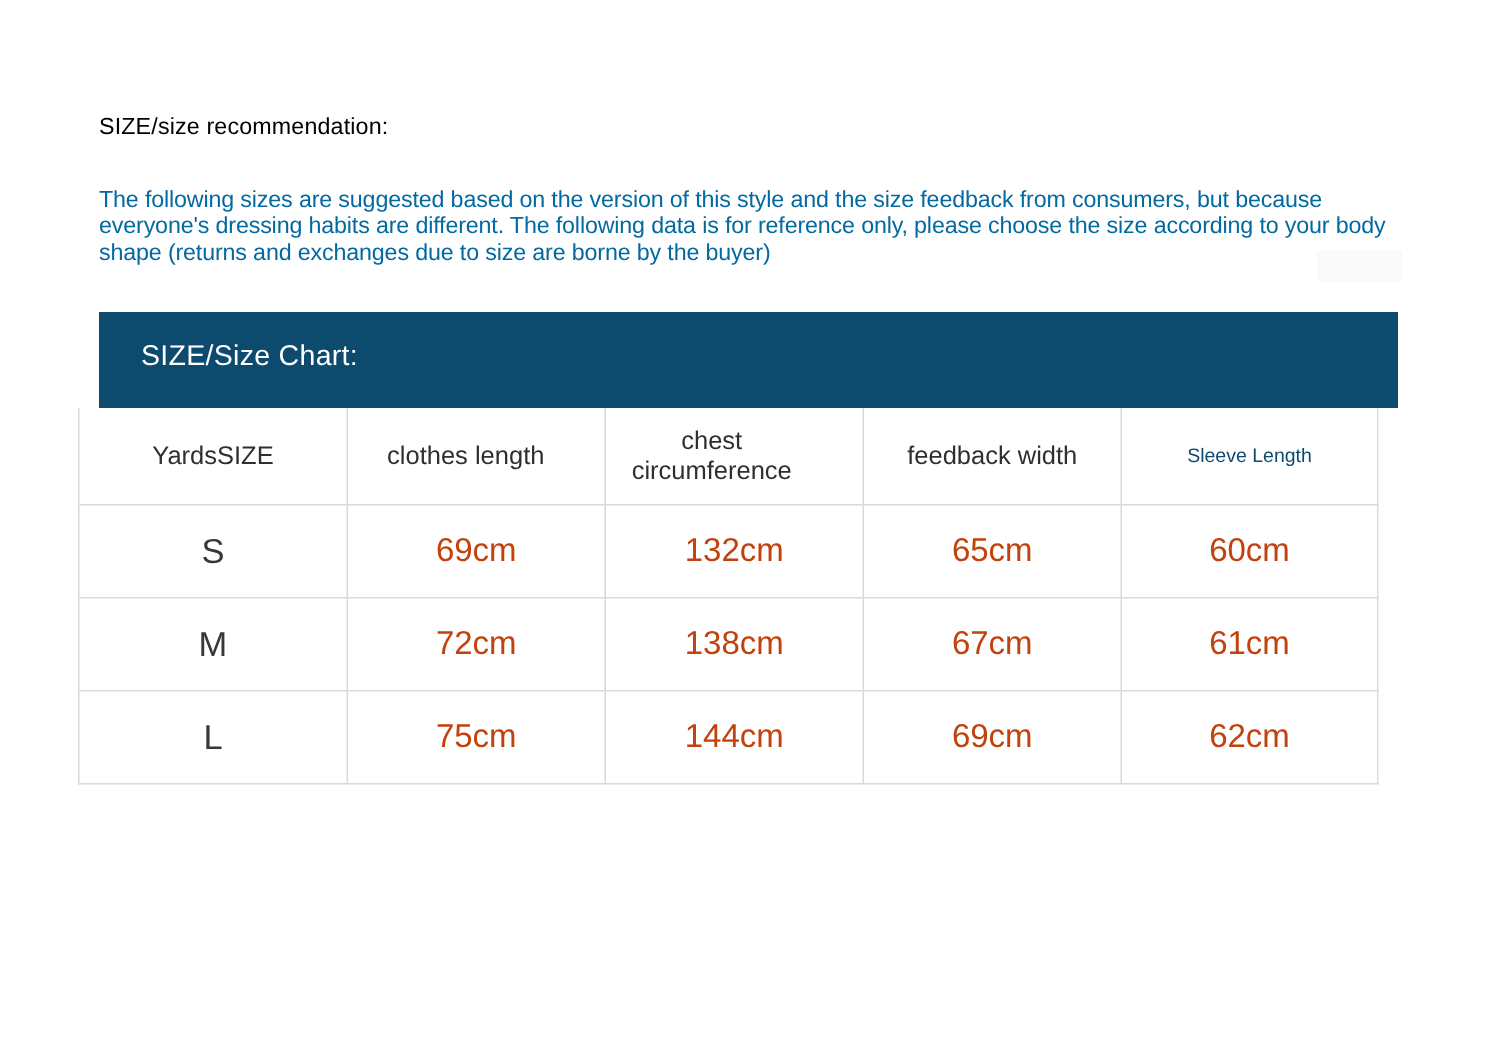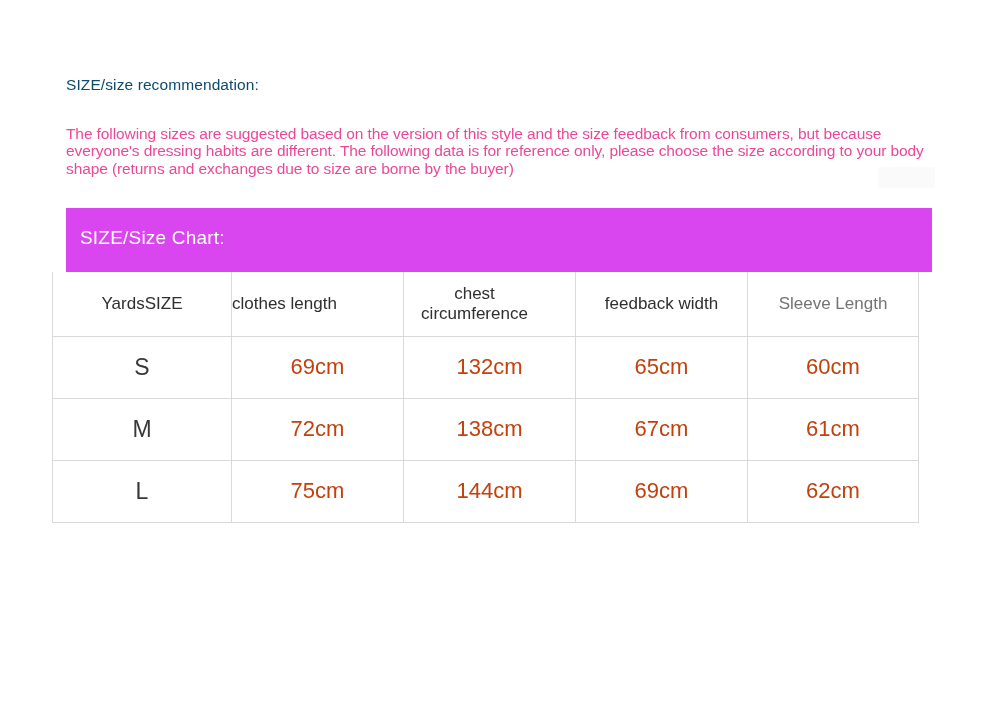--- a/index.html
+++ b/index.html
@@ -13,53 +13,53 @@
     width: 1000px;
     height: 708px;
     background: #ffffff;
     overflow: hidden;
   }
   .heading {
     position: absolute;
     left: 66px;
     top: 76px;
     font-size: 15.5px;
-    color: #0c4a6e;
+    color: #000000;
     letter-spacing: 0.1px;
   }
   .description {
     position: absolute;
     left: 66px;
     top: 125px;
     width: 868px;
     font-size: 15.5px;
     line-height: 17.4px;
-    color: #ec4899;
+    color: #0369a1;
     letter-spacing: -0.1px;
   }
   .watermark-smudge {
     position: absolute;
     left: 878px;
     top: 167px;
     width: 57px;
     height: 21px;
     background: #fafafa;
     border-radius: 2px;
   }
   .chart-title-bar {
     position: absolute;
     left: 66px;
     top: 208px;
     width: 866px;
     height: 64px;
-    background: #d946ef;
+    background: #0c4a6e;
     display: flex;
     align-items: center;
     box-sizing: border-box;
-    padding-left: 14px;
+    padding-left: 28px;
     padding-bottom: 4px;
   }
   .chart-title-bar .title {
     color: #ffffff;
     font-size: 19px;
     letter-spacing: 0.2px;
   }
   .size-table {
     position: absolute;
     left: 52px;
@@ -77,28 +77,28 @@
   .size-table tr.header-row td { border-top: none; }
   .size-table td:first-child { border-left: 1px solid #d9d9d9; }
   .header-row { height: 64px; }
   .data-row { height: 62px; }
   .header-row td {
     font-size: 17px;
     color: #2f2f2f;
     text-align: center;
     vertical-align: middle;
   }
-  .header-row td.col-clothes { text-align: left; padding-right: 14px; }
+  .header-row td.col-clothes { text-align: center; padding-right: 14px; }
   .header-row td.col-chest {
     text-align: center;
     padding-left: 16px;
     padding-right: 46px;
     line-height: 1.18;
   }
-  .header-row td.col-sleeve { font-size: 17px; color: #737373; }
+  .header-row td.col-sleeve { font-size: 13px; color: #0c4a6e; }
   .data-row td {
     text-align: center;
     vertical-align: middle;
     font-size: 22px;
     color: #c2410c;
   }
   .data-row td.cell-size {
     font-size: 23px;
     color: #383838;
   }

